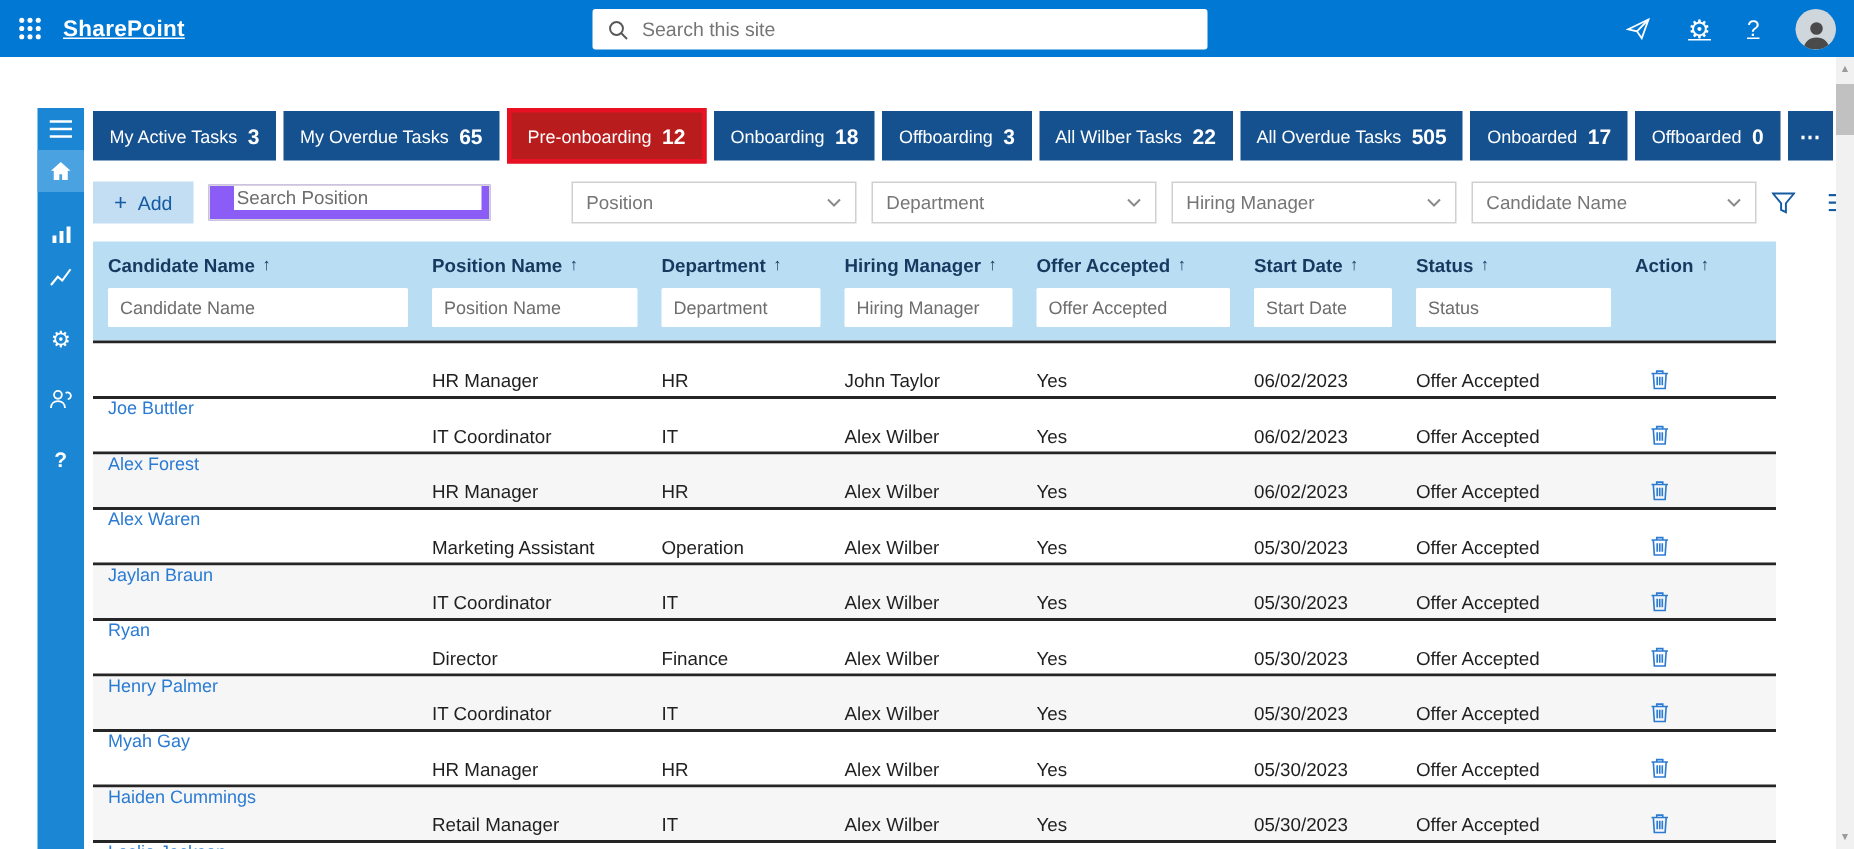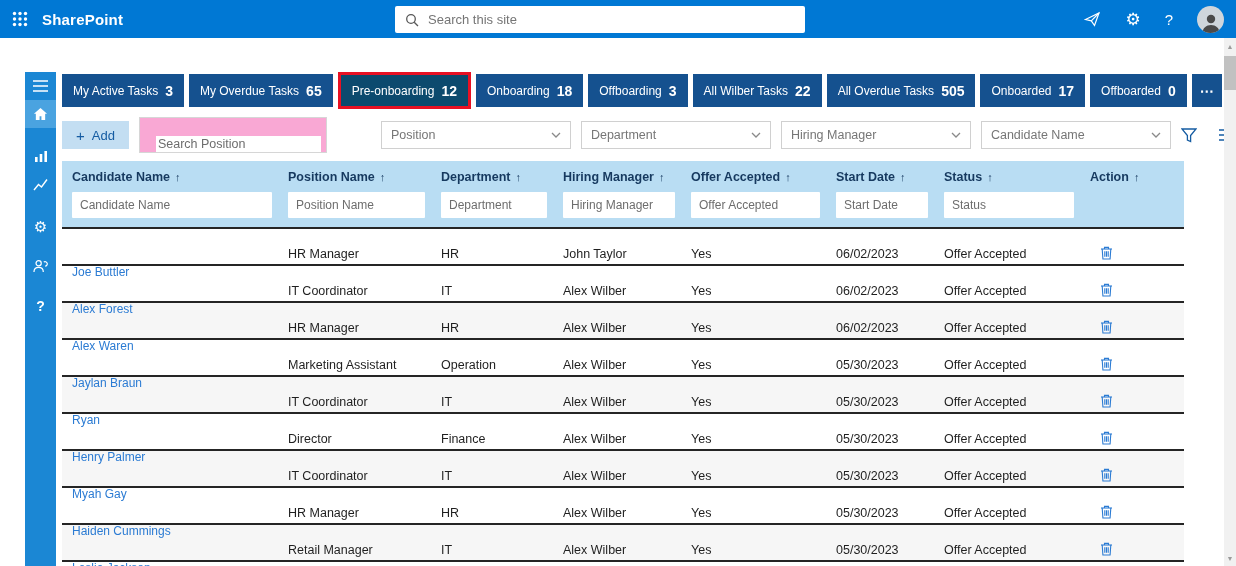--- a/index.html
+++ b/index.html
@@ -3,21 +3,21 @@
 <meta charset="utf-8">
 <style>
   * { box-sizing: border-box; }
   html,body { margin:0; padding:0; }
   body {
     width:1236px; height:566px; overflow:hidden; position:relative;
     font-family:"Liberation Sans", sans-serif; background:#fff;
   }
   
   .topbar { position:absolute; top:0; left:0; width:1236px; height:38px;
-    background:#0078d4; display:flex; align-items:center; color:#fff; z-index:10; }
+    background:#0078d4; display:flex; align-items:center; color:#fff; z-index:10;text-decoration:underline; }
   .waffle-btn { width:40px; height:38px; display:flex; align-items:center; justify-content:center; cursor:pointer; }
   .sp-title { font-weight:700; font-size:15px; letter-spacing:.2px; margin-left:2px; }
   .top-search { position:absolute; left:395px; top:6px; width:410px; height:27px;
     background:#fff; border-radius:2px; display:flex; align-items:center; gap:7px; padding:0 10px; }
   .top-search input { border:none; outline:none; flex:1; font-size:13px; font-family:inherit; color:#7f1d1d; background:transparent; }
   .top-search input::placeholder { color:#757575; }
   .top-icons { margin-left:auto; display:flex; align-items:center; gap:24px; padding-right:12px; }
   .top-icon { display:flex; align-items:center; justify-content:center; cursor:pointer; color:#fff; }
   .qmark { font-size:15px; font-weight:400; }
   .avatar { width:27px; height:27px; border-radius:50%; background:#cfd6dc; overflow:hidden; display:flex; align-items:flex-end; justify-content:center; cursor:pointer; }
@@ -29,28 +29,28 @@
   .side-gap { height:14px; }
   .side-q { font-size:14px; font-weight:700; }
   .gear-glyph { font-size:15px; line-height:1; }
   
   .main { position:absolute; left:62px; top:72px; width:1122px; }
   
   .tab-bar { display:flex; gap:5px; align-items:center; height:37px; }
   .tab { background:#15518f; color:#fff; height:33px; display:flex; align-items:center; gap:7px;
     padding:0 11px; font-size:12px; cursor:pointer; white-space:nowrap; }
   .tab .count { font-size:14px; font-weight:700; }
-  .tab.active { background:#0c4a6e; border:3px solid #e81123; height:37px; }
+  .tab.active { background:#b91c1c; border:3px solid #e81123; height:37px; }
   .tab.more { width:30px; justify-content:center; font-size:14px; font-weight:700; }
   
   .toolbar { margin-top:12px; display:flex; align-items:center; gap:10px; height:28px; }
   .add-btn { background:#c3def2; color:#155ca2; height:28px; padding:0 14px; display:flex; align-items:center; gap:7px;
     font-size:13px; cursor:pointer; border:none; font-family:inherit; }
   .add-plus { font-size:15px; font-weight:400; }
-  .pos-search { width:188px; height:36px; background:#f9a8d4; border:1px solid #d6d6d6; display:flex; align-items:flex-end; gap:7px; padding:0 9px; }
+  .pos-search { width:188px; height:24px; background:#8b5cf6; border:1px solid #d6d6d6; display:flex; align-items:flex-start; gap:7px; padding:0 9px; }
   .pos-search input { border:none; outline:none; flex:1; font-size:12.5px; font-family:inherit; color:#333; }
   .pos-search input::placeholder { color:#6d6d6d; }
   .dd { width:190px; height:28px; background:#fff; border:1px solid #d0d0d0; display:flex; align-items:center;
     justify-content:space-between; padding:0 9px; font-size:12.5px; color:#767676; cursor:pointer; }
   .tool-icons { margin-left:auto; display:flex; align-items:center; gap:22px; padding-right:8px; }
   .tool-icon { cursor:pointer; display:flex; align-items:center; }
   
   .table { margin-top:12px; --cols:216px 153px 122px 128px 145px 108px 146px 1fr; }
   .gridrow { display:grid; grid-template-columns:var(--cols); padding-left:10px; }
   .thead { background:#b9ddf3; }

